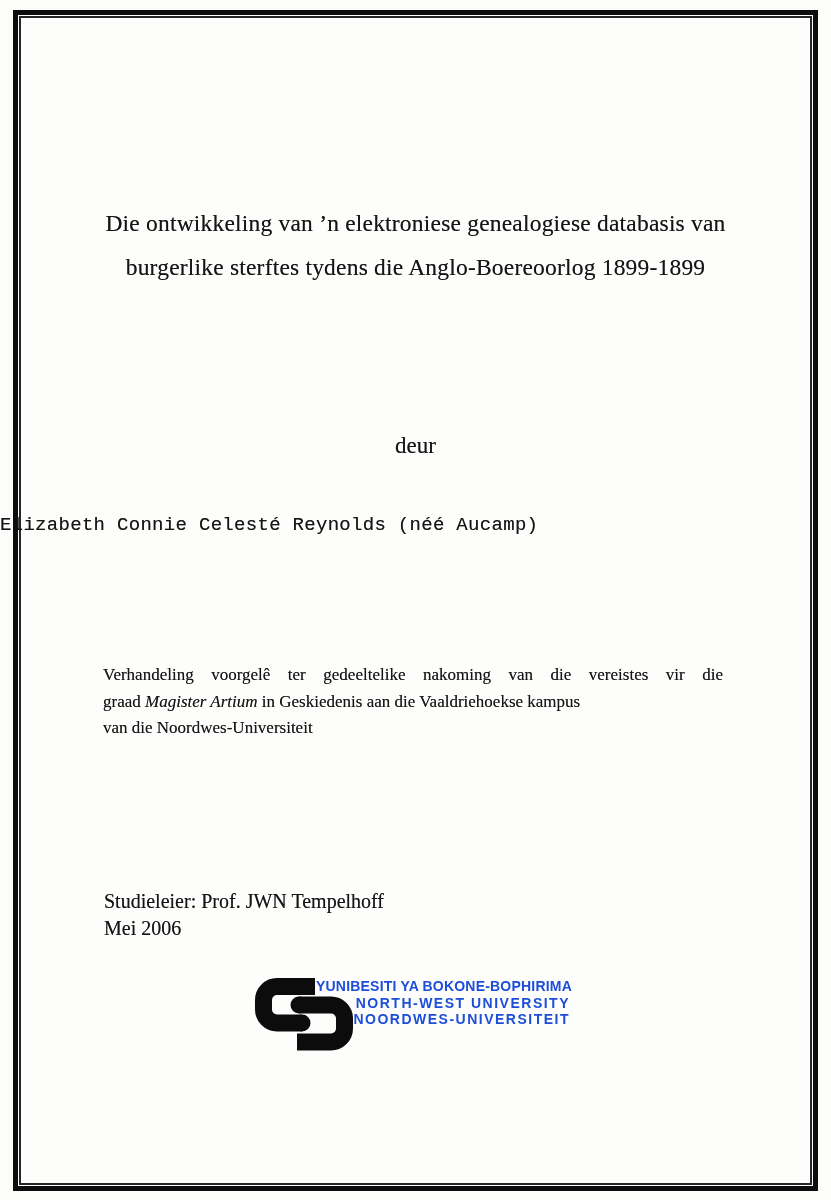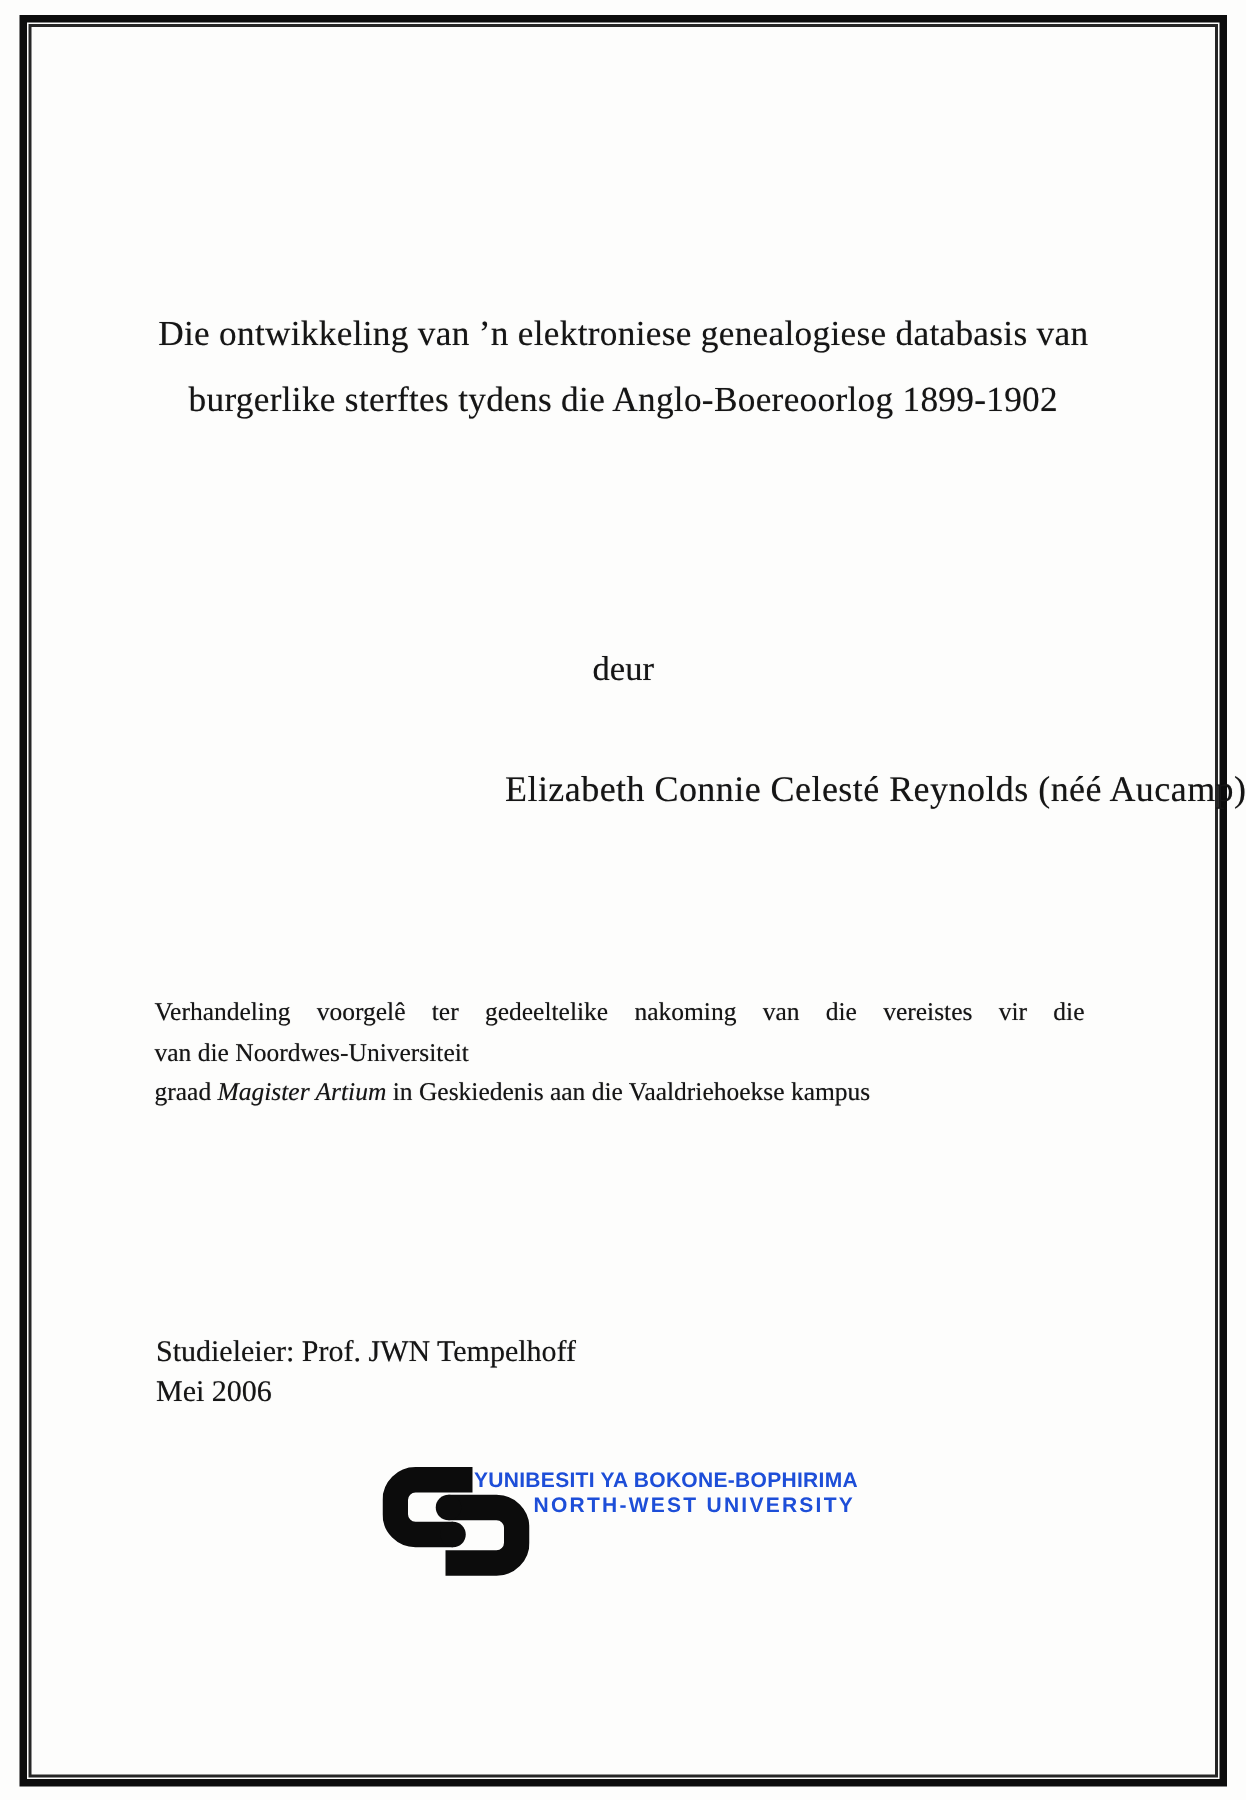--- a/index.html
+++ b/index.html
@@ -16,22 +16,22 @@
     border:5px solid #0d0d0d; box-sizing:border-box;
   }
   .frame-inner {
     position:absolute; inset:1px; border:2px solid #262626;
   }
   .abs { position:absolute; }
 
   .title-block { left:0; right:0; top:201px; text-align:center;
     font-size:23.5px; line-height:44px; letter-spacing:.2px; }
   .byline-deur { left:0; right:0; top:433px; text-align:center; font-size:23px; }
-  .author-line { left:0; right:0; top:514px; text-align:right;
-    font-size:24px; letter-spacing:.3px; }
+  .author-line { left:0; right:0; top:514px; text-align:left;
+    font-size:19px; letter-spacing:.3px;font-family:Liberation Mono, monospace; }
 
   .statement-block { left:103px; width:620px; top:662px;
     font-size:17px; line-height:26.5px; }
   .statement-line-1 { text-align:justify; text-align-last:justify; }
   .italic { font-style:italic; }
 
   .footer-block { left:104px; top:888px; font-size:20px; line-height:26.5px; }
 
   .logo-mark { left:255px; top:978px; width:98px; height:73px; }
   .logo-text { left:316px; top:978px; width:254px; text-align:right;
@@ -45,45 +45,46 @@
 <body>
 
 <div class="page">
 
   <div class="frame-outer">
     <div class="frame-inner"></div>
   </div>
 
   <div class="abs title-block">
     <div>Die ontwikkeling van ’n elektroniese genealogiese databasis van</div>
-    <div>burgerlike sterftes tydens die Anglo-Boereoorlog 1899-1902</div>
+    <div>burgerlike sterftes tydens die Anglo-Boereoorlog 1899-1899</div>
   </div>
 
   <div class="abs byline-deur">deur</div>
 
   <div class="abs author-line">Elizabeth Connie Celesté Reynolds (néé Aucamp)</div>
 
   <div class="abs statement-block">
     <div class="statement-line-1">Verhandeling voorgelê ter gedeeltelike nakoming van die vereistes vir die</div>
+    <div><span>graad </span><span class="italic">Magister Artium</span><span> in Geskiedenis aan die Vaaldriehoekse kampus</span></div>
     <div>van die Noordwes-Universiteit</div>
-    <div><span>graad </span><span class="italic">Magister Artium</span><span> in Geskiedenis aan die Vaaldriehoekse kampus</span></div>
   </div>
 
   <div class="abs footer-block">
     <div>Studieleier: Prof. JWN Tempelhoff</div>
     <div>Mei 2006</div>
   </div>
 
   <svg class="abs logo-mark" viewBox="0 0 98 73" width="98" height="73" aria-hidden="true">
 
     <path d="M 60 8.5 H 22 A 13.5 13.5 0 0 0 8.5 22 V 31.5 A 13.5 13.5 0 0 0 22 45 H 47" fill="none" stroke="#0c0c0c" stroke-width="17" stroke-linecap="butt"></path>
     <circle cx="47" cy="45" r="8.5" fill="#0c0c0c"></circle>
 
     <path d="M 44 27 H 76 A 13.5 13.5 0 0 1 89.5 40.5 V 50.5 A 13.5 13.5 0 0 1 76 64 H 42" fill="none" stroke="#0c0c0c" stroke-width="17" stroke-linecap="butt"></path>
     <circle cx="44" cy="27" r="8.5" fill="#0c0c0c"></circle>
   </svg>
 
   <div class="abs logo-text">
     <div class="tight">YUNIBESITI YA BOKONE-BOPHIRIMA</div>
     <div class="spaced">NORTH-WEST UNIVERSITY</div>
+    <div class="spaced">NOORDWES-UNIVERSITEIT</div>
   </div>
 
 </div>
 
 </body></html>

